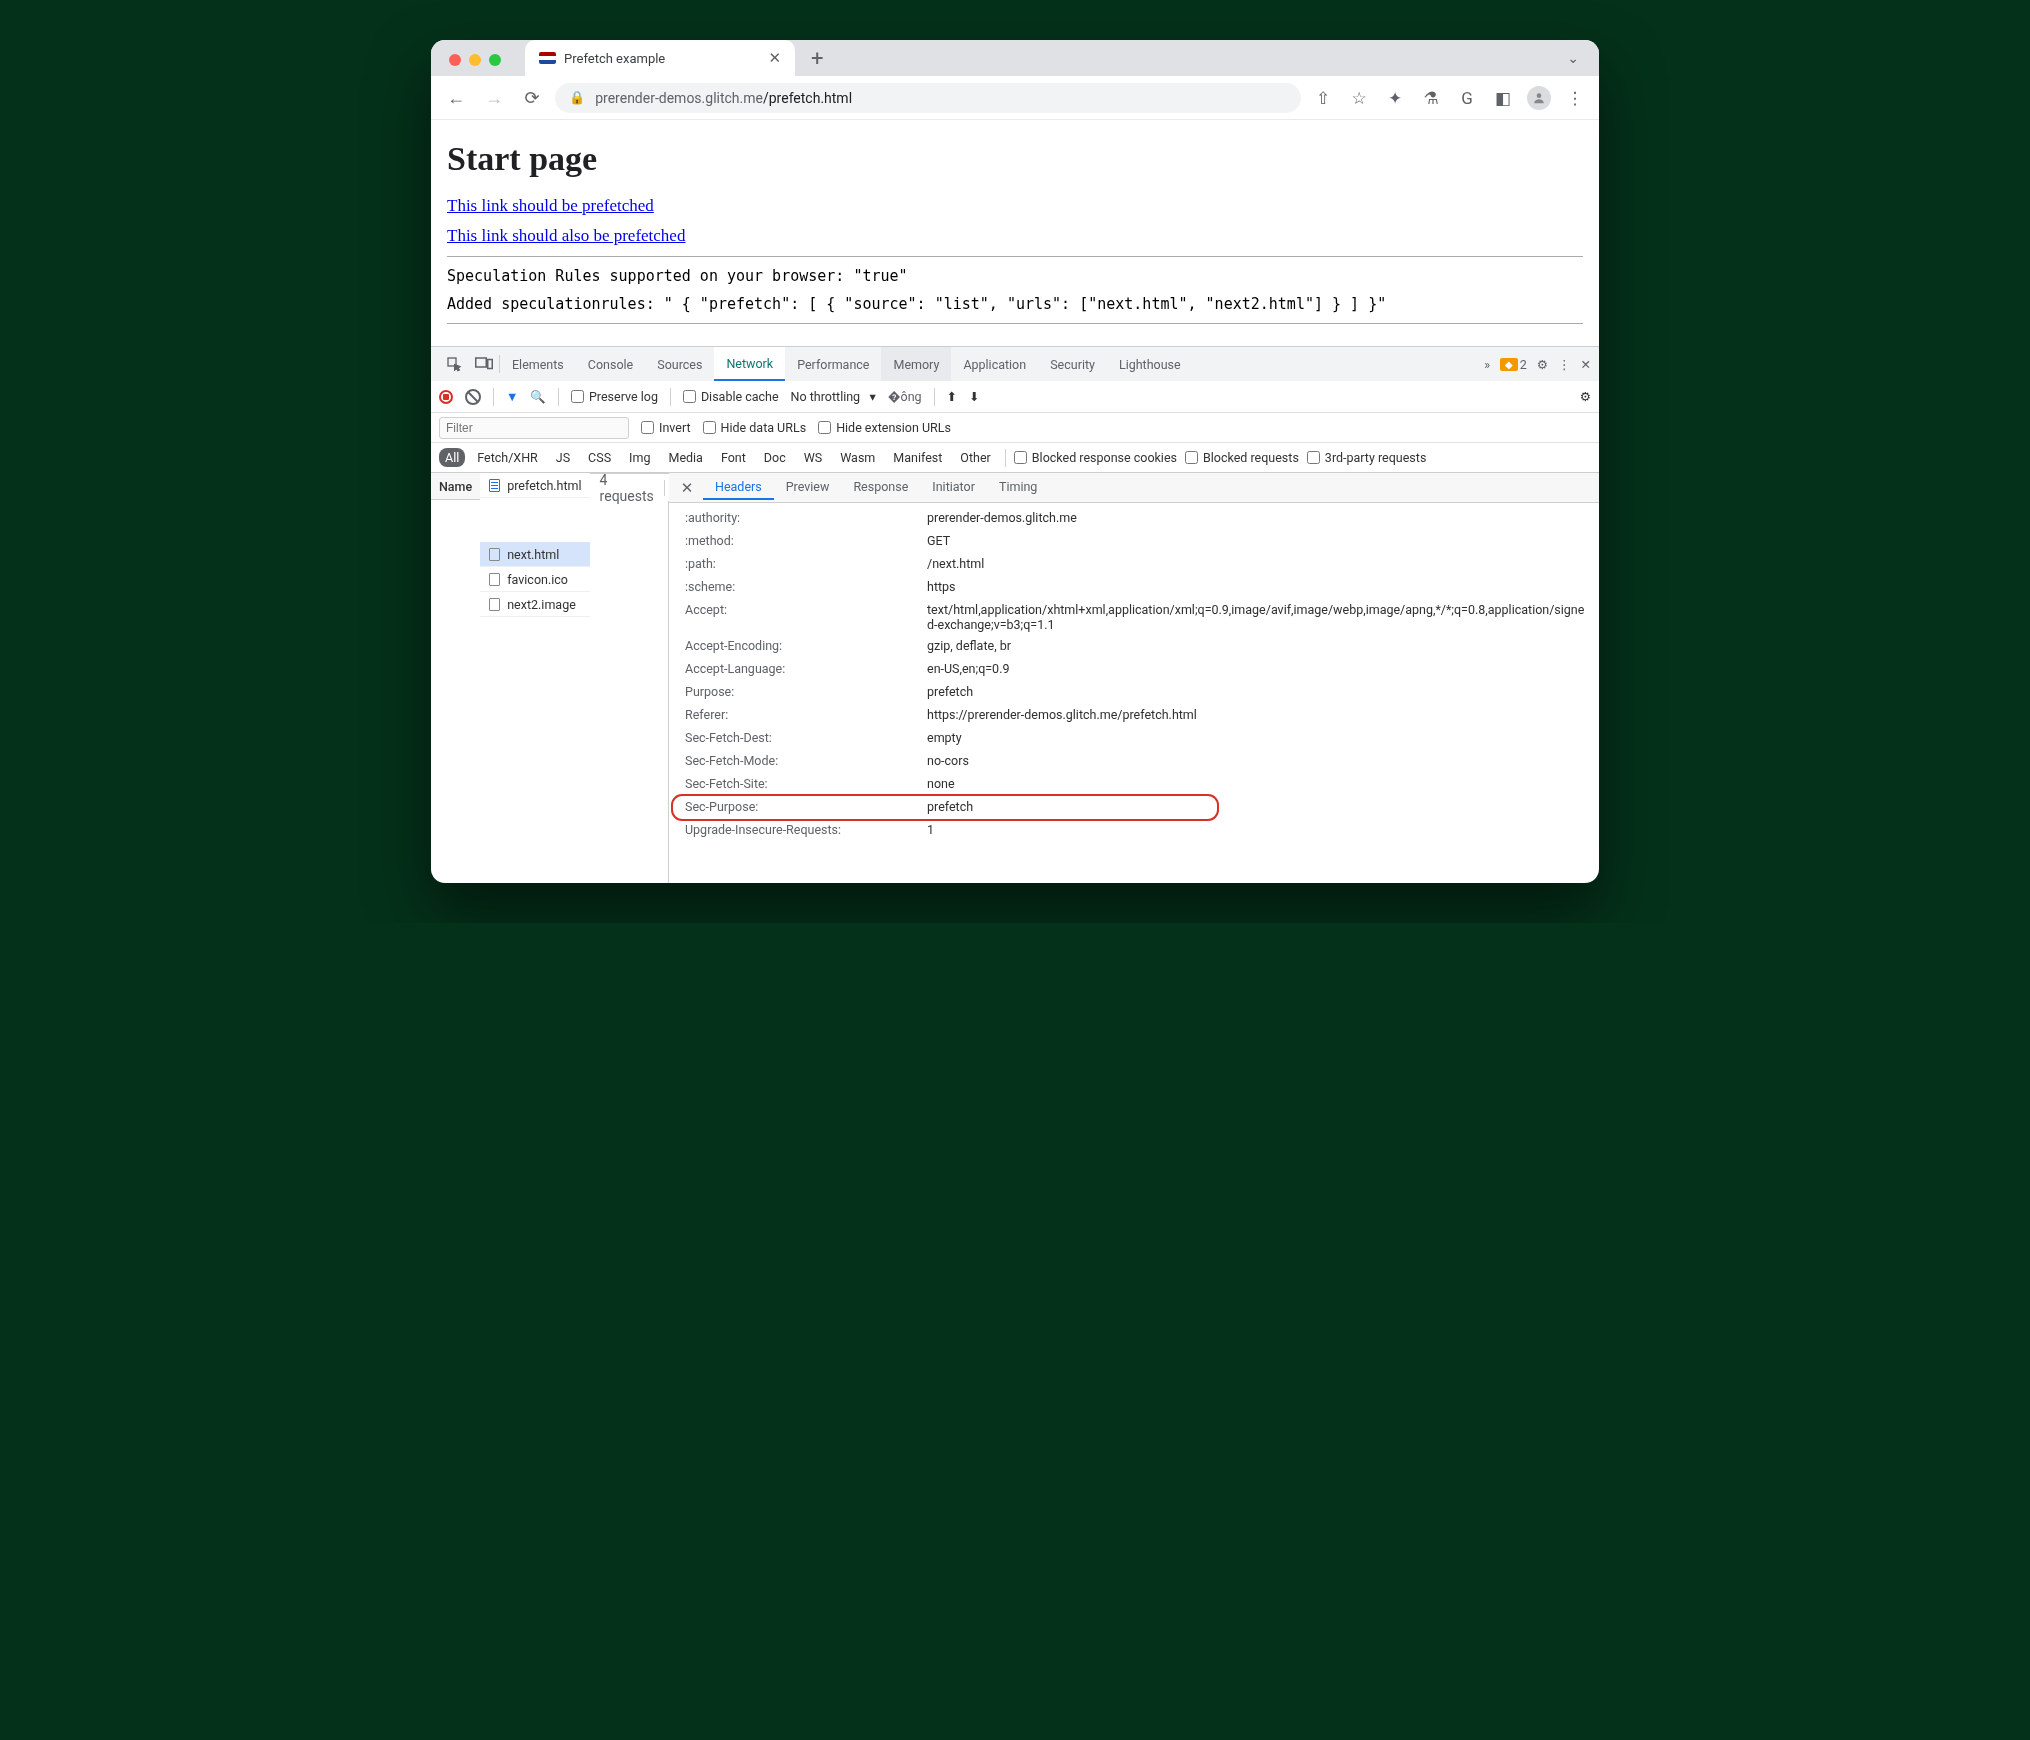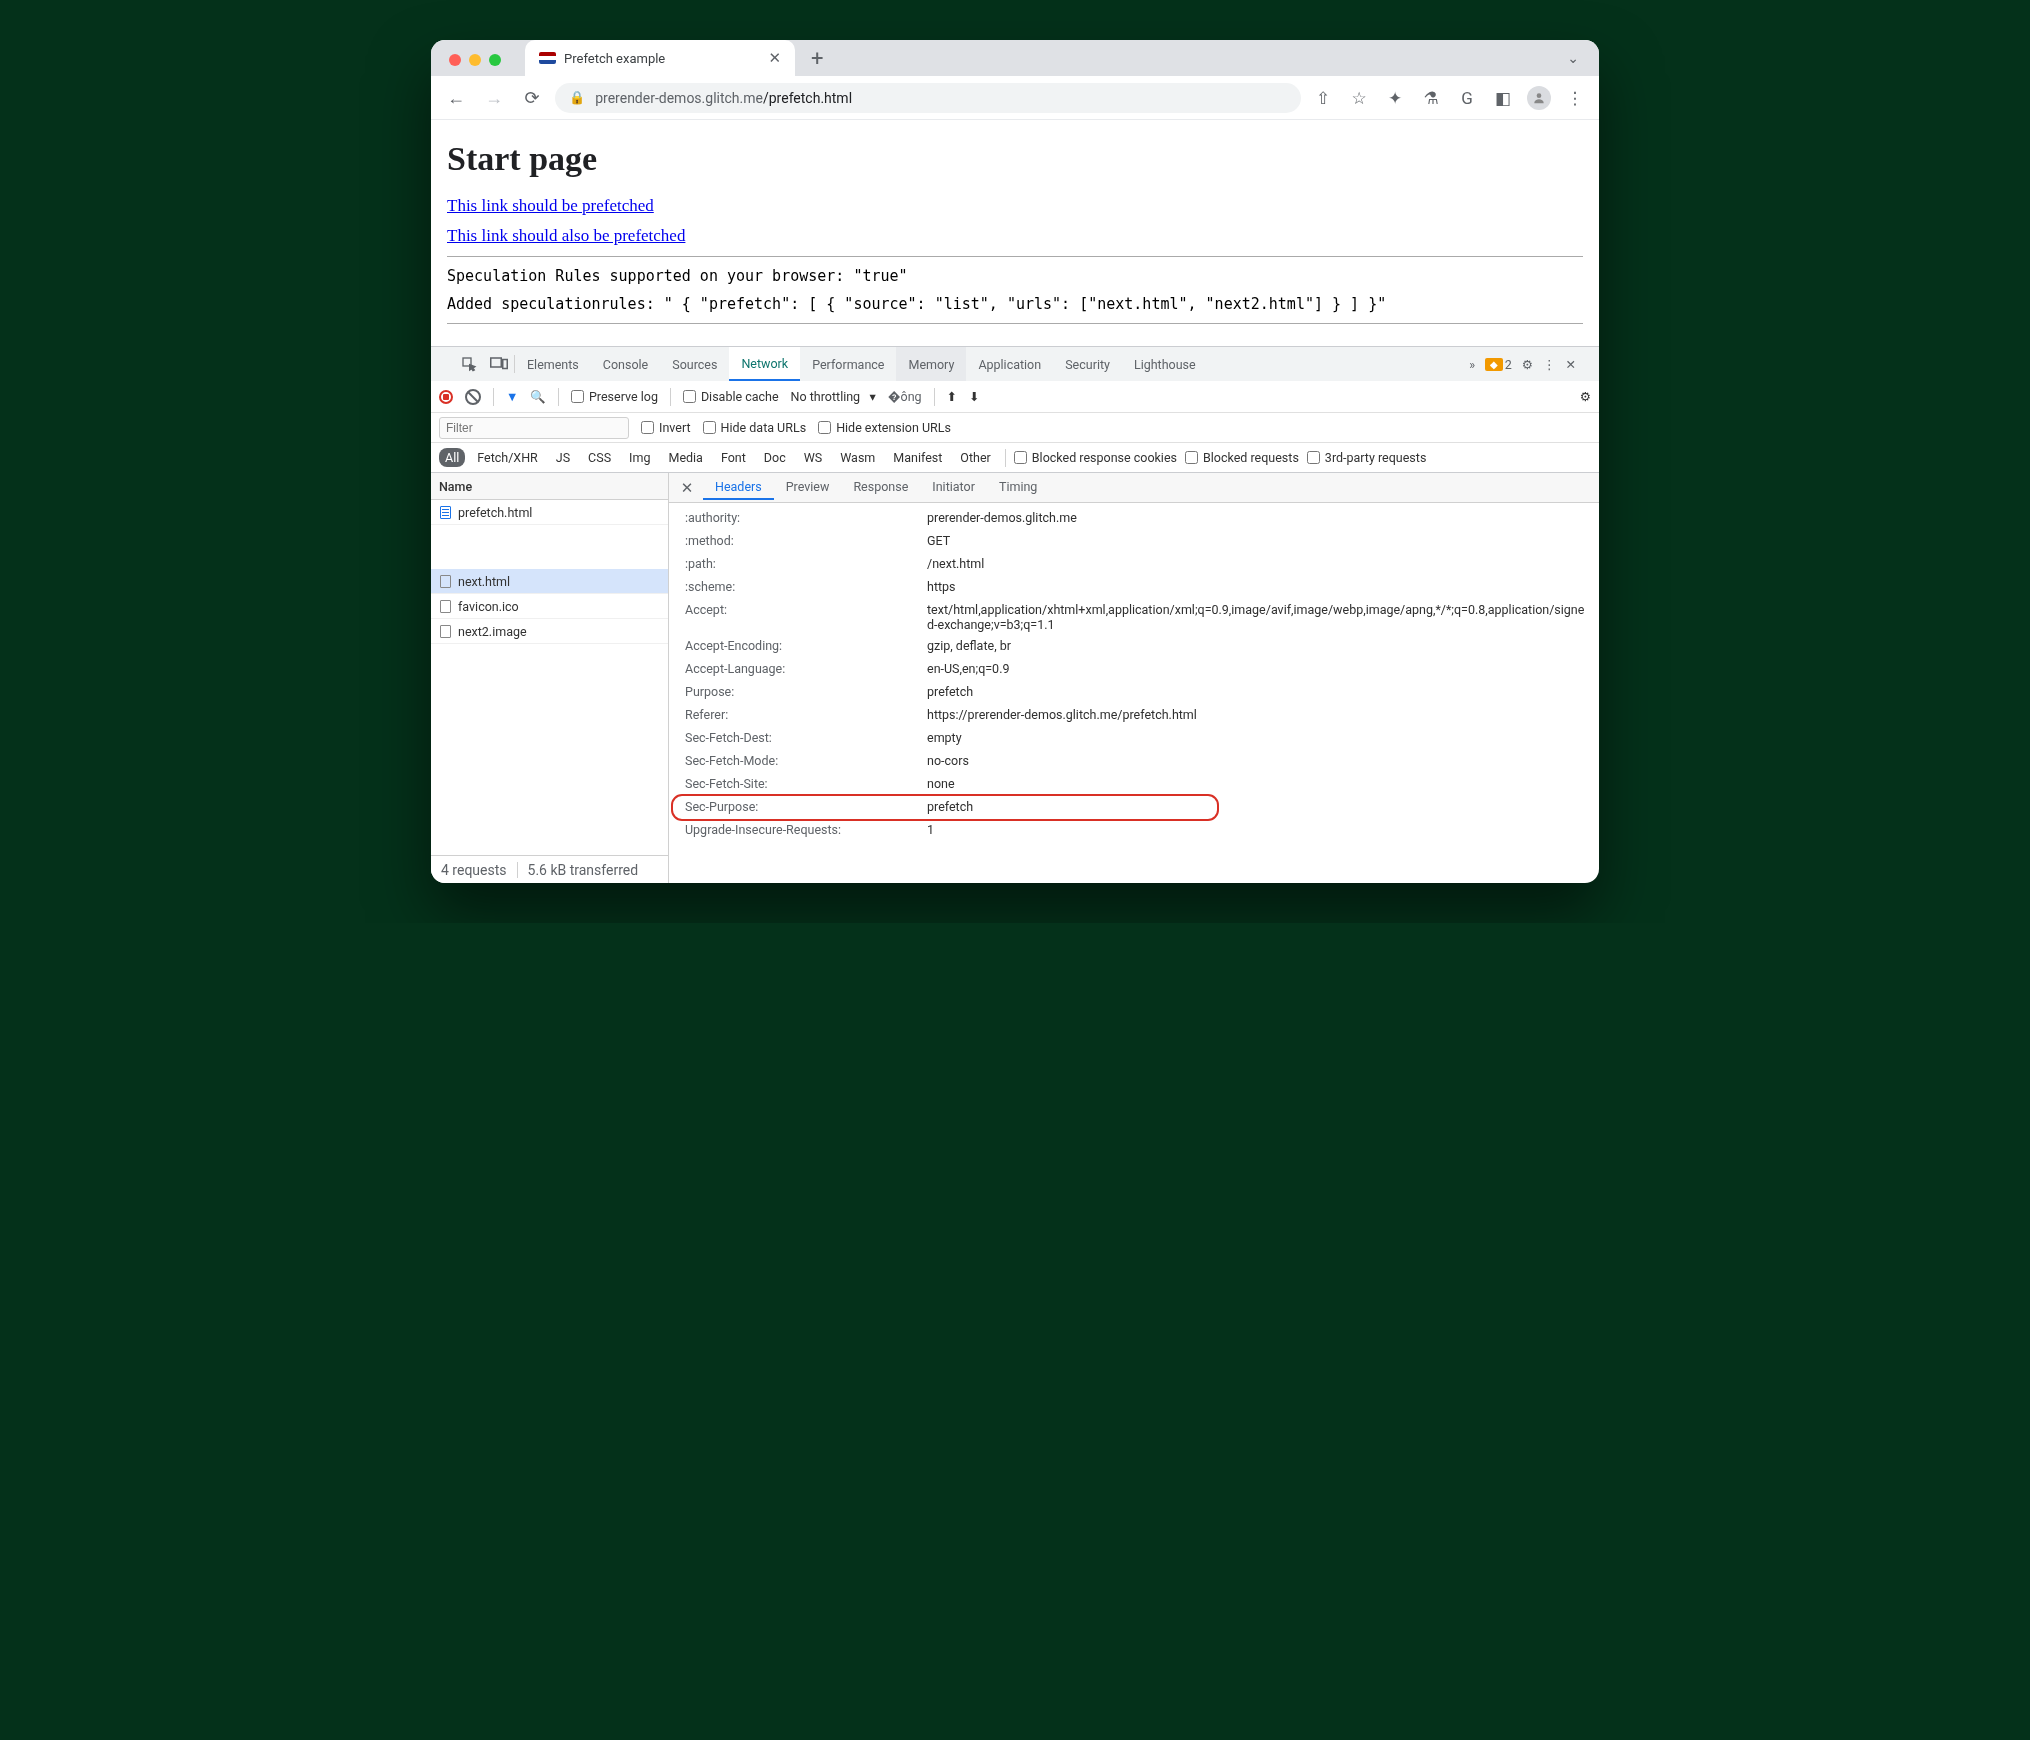--- a/index.html
+++ b/index.html
@@ -29,21 +29,21 @@
   .avatar{width:24px;height:24px;border-radius:50%;background:#dadce0;display:flex;align-items:center;justify-content:center;}
   
   .page{padding:10px 16px 12px;font-family:"Times New Roman",serif;}
   .page h1{font-size:34px;margin:10px 0 18px;font-weight:bold;}
   .page a{color:#0000ee;text-decoration:underline;font-size:17px;}
   .page p{margin:10px 0;}
   .page hr{border:none;border-top:1px solid #aaa;margin:10px 0;}
   .page .mono{font-family:Menlo,Consolas,monospace;font-size:15px;color:#000;}
   
   .devtools{border-top:1px solid #cbcdd1;font-size:12.5px;color:#333;}
-  .dt-tabs{height:34px;display:flex;align-items:center;background:#f1f3f4;padding:0 23px;gap:0;}
+  .dt-tabs{height:34px;display:flex;align-items:center;background:#f1f3f4;padding:0 8px;gap:0;}
   .dt-ico{width:30px;display:flex;align-items:center;justify-content:center;color:#5f6368;}
   .dt-tab{padding:0 12px;height:34px;display:flex;align-items:center;color:#5f6368;cursor:pointer;}
   .dt-tab.active{color:#0f766e;border-bottom:2px solid #1a73e8;background:#fff;}
   .dt-tab.hover{background:#e8eaed;}
   .dt-right{margin-left:auto;display:flex;align-items:center;gap:10px;color:#5f6368;}
   .warn-badge{background:#f29900;color:#fff;font-size:10px;padding:1px 5px;border-radius:2px;}
   
   .nt-bar{display:flex;align-items:center;height:32px;padding:0 8px;gap:12px;border-bottom:1px solid #e0e0e0;}
   .rec{width:14px;height:14px;border-radius:50%;border:2px solid #d93025;display:inline-block;position:relative;}
   .rec::after{content:'';width:6px;height:6px;background:#d93025;border-radius:1px;position:absolute;top:2px;left:2px;}
@@ -54,21 +54,21 @@
   .chk input{margin:0;}
   .sel{border:none;background:none;color:#333;}
   
   .filter-row{display:flex;align-items:center;height:30px;padding:2px 8px;gap:12px;border-bottom:1px solid #e0e0e0;flex-wrap:wrap;}
   .filter-input{width:190px;height:22px;border:1px solid #d0d0d0;border-radius:3px;padding:0 6px;background:#fafafa;color:#999;font-size:12px;}
   .type-row{display:flex;align-items:center;height:30px;padding:0 8px;gap:8px;border-bottom:1px solid #cbcdd1;flex-wrap:wrap;}
   .pill{padding:2px 6px;border-radius:8px;cursor:pointer;}
   .pill.active{background:#5f6368;color:#fff;}
   
   .split{display:flex;height:410px;}
-  .reqlist{width:238px;border-right:1px solid #d0d0d0;display:flex;flex-direction:column;}
+  .reqlist{width:238px;border-right:1px solid #d0d0d0;display:flex;flex-direction:row;}
   .reqlist .hdr{height:27px;border-bottom:1px solid #d0d0d0;padding:6px 8px;color:#333;background:#f7f7f7;font-weight:500;}
   .req{height:25px;display:flex;align-items:center;gap:6px;padding:0 8px;cursor:pointer;border-bottom:1px solid #f0f0f0;}
   .req.sel{background:#d5e4fb;margin-top:44px;}
   .req .ic{width:13px;height:13px;display:flex;align-items:center;justify-content:center;}
   .docicon{width:11px;height:13px;border:1.5px solid #1a73e8;border-radius:1px;position:relative;}
   .docicon::before,.docicon::after{content:'';position:absolute;left:1px;right:1px;height:1.5px;background:#1a73e8;}
   .docicon::before{top:2px;} .docicon::after{top:5px;box-shadow:0 3px 0 #1a73e8;}
   .oicon{width:11px;height:13px;border:1.5px solid #888;border-radius:1px;}
   .detail{flex:1;display:flex;flex-direction:column;overflow:hidden;}
   .detail-tabs{height:30px;display:flex;align-items:center;border-bottom:1px solid #d0d0d0;padding:0 6px;gap:4px;background:#f7f7f7;}

